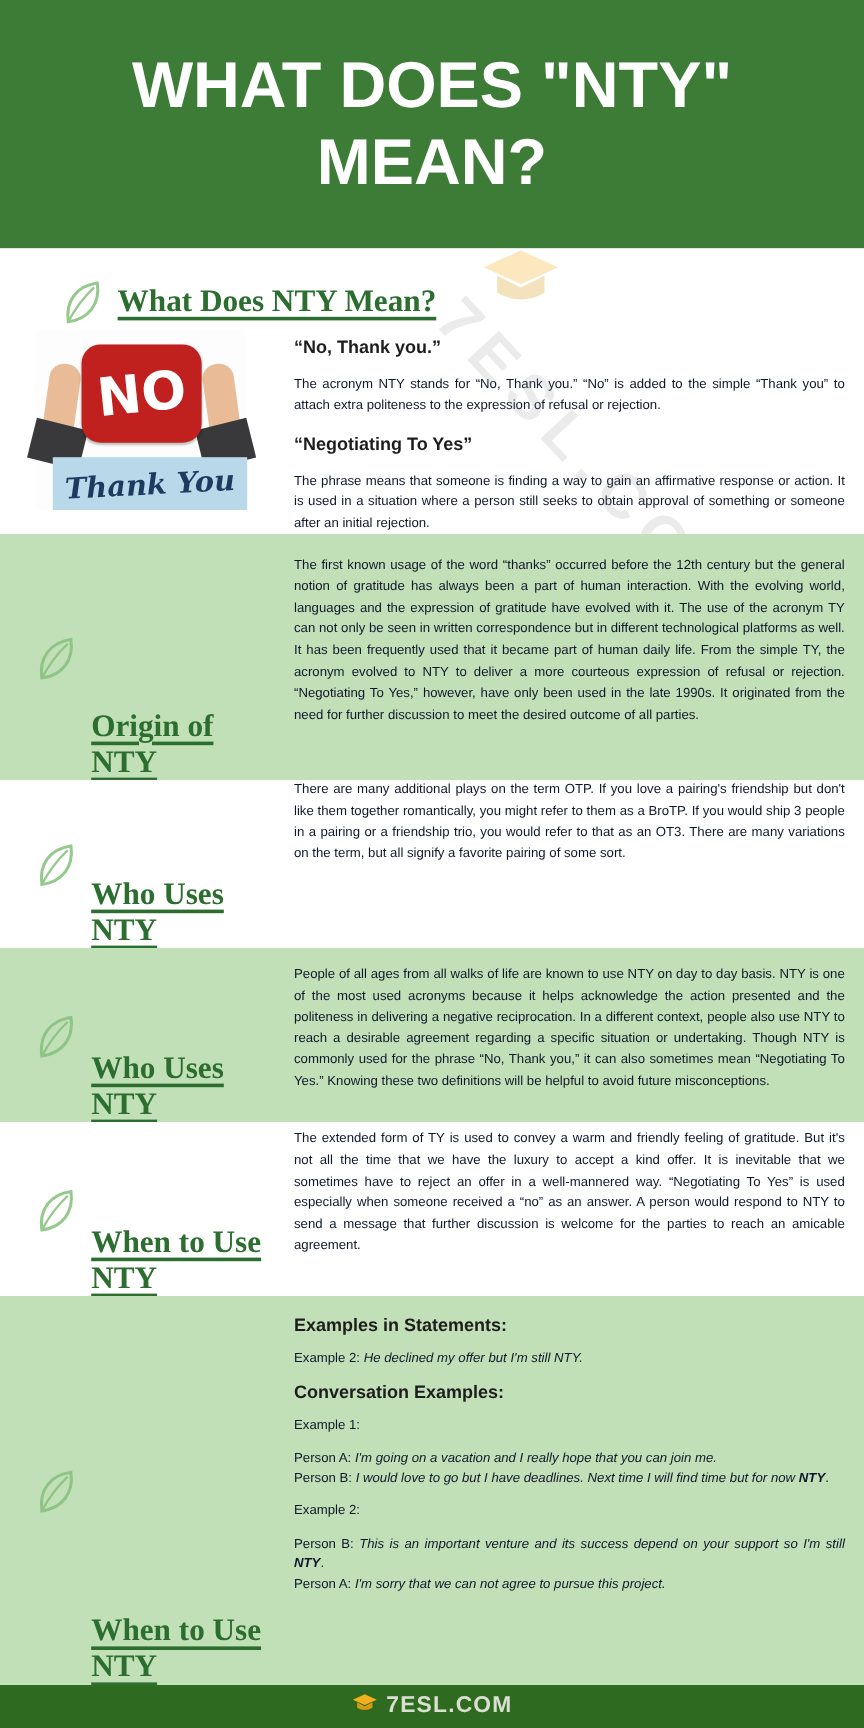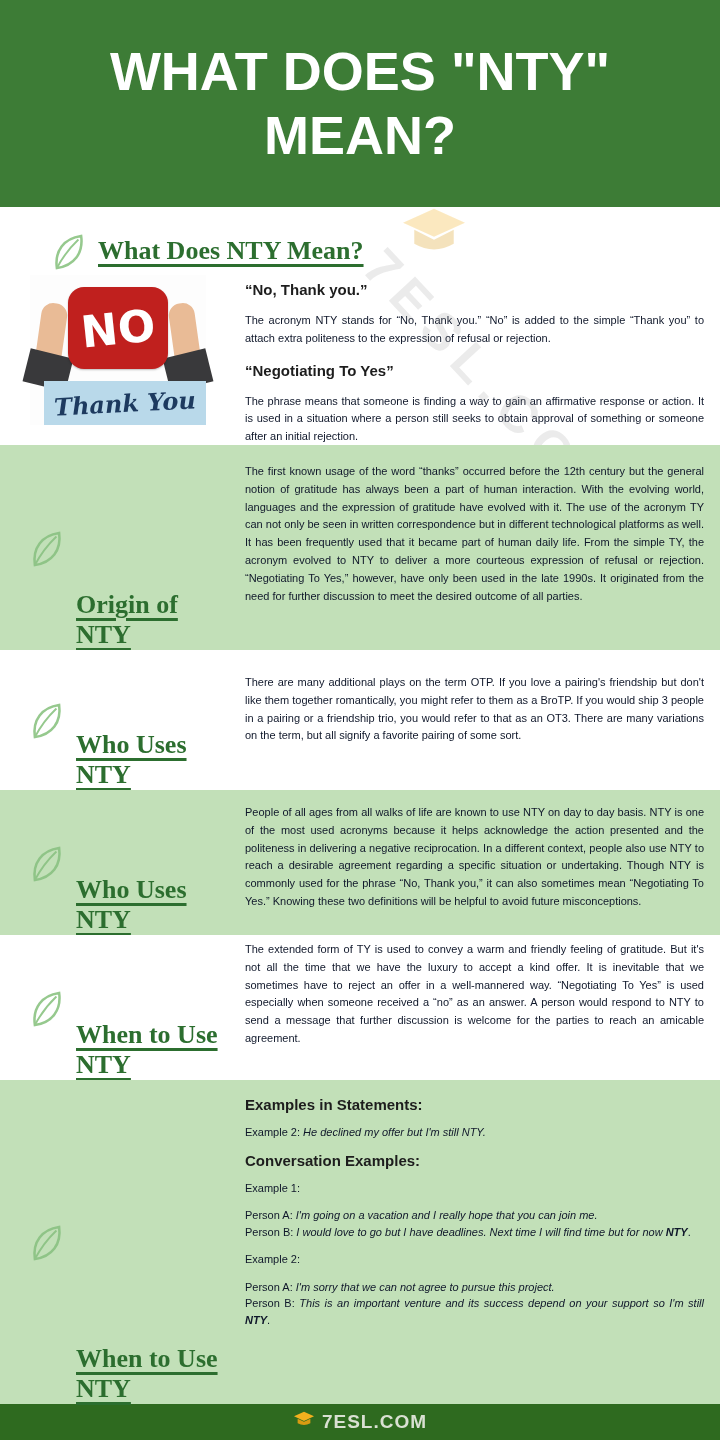--- a/index.html
+++ b/index.html
@@ -72,21 +72,21 @@
     white-space:nowrap;pointer-events:none;
   }
   .watermark-cap{position:absolute;left:398px;top:-4px;opacity:0.28;pointer-events:none;}
   
   .s2{height:205px;}
   .s3{height:140px;}
   .s4{height:145px;}
   .s5{height:145px;}
   .s6{height:324px;}
   .s2 .rightcol{padding-top:18px;}
-  .s3 .rightcol{padding-top:24px;}
+  .s3 .rightcol{}
   .s4 .rightcol{padding-top:14px;}
   .s5 .rightcol{padding-top:6px;}
   .s6 .rightcol{padding-top:16px;}
   .s6 .para{margin:0 0 11px 0;line-height:1.5;}
   .s6 .subhead{margin:0 0 11px 0;}
   .convo{margin:0 0 11px 0;}
   .em{font-style:italic;}
   .em-b{font-style:italic;font-weight:800;margin-top:32px;}
   
   .footer{
@@ -223,22 +223,22 @@
       <p class="subhead">Examples in Statements:</p>
       <p class="para"><span>Example 2: </span><span class="em">He declined my offer but I'm still NTY.</span></p>
       <p class="subhead">Conversation Examples:</p>
       <p class="para">Example 1:</p>
       <div class="convo para">
         <div><span>Person A: </span><span class="em">I'm going on a vacation and I really hope that you can join me.</span></div>
         <div><span>Person B: </span><span class="em">I would love to go but I have deadlines. Next time I will find time but for now </span><span class="em-b">NTY</span><span>.</span></div>
       </div>
       <p class="para">Example 2:</p>
       <div class="convo para">
+        <div><span>Person B: </span><span class="em">This is an important venture and its success depend on your support so I'm still </span><span class="em-b">NTY</span><span>.</span></div>
         <div><span>Person A: </span><span class="em">I'm sorry that we can not agree to pursue this project.</span></div>
-        <div><span>Person B: </span><span class="em">This is an important venture and its success depend on your support so I'm still </span><span class="em-b">NTY</span><span>.</span></div>
       </div>
     </div>
   </div>
 
   <div class="footer">
     <span>
       <svg width="22" height="20" viewBox="0 0 24 22">
         <path d="M12 2 L23 7 L12 12 L1 7 Z" fill="#f2b01e"></path>
         <path d="M5 9.5 V14.5 Q12 18.5 19 14.5 V9.5 L12 13 Z" fill="#d89b12"></path>
       </svg>

